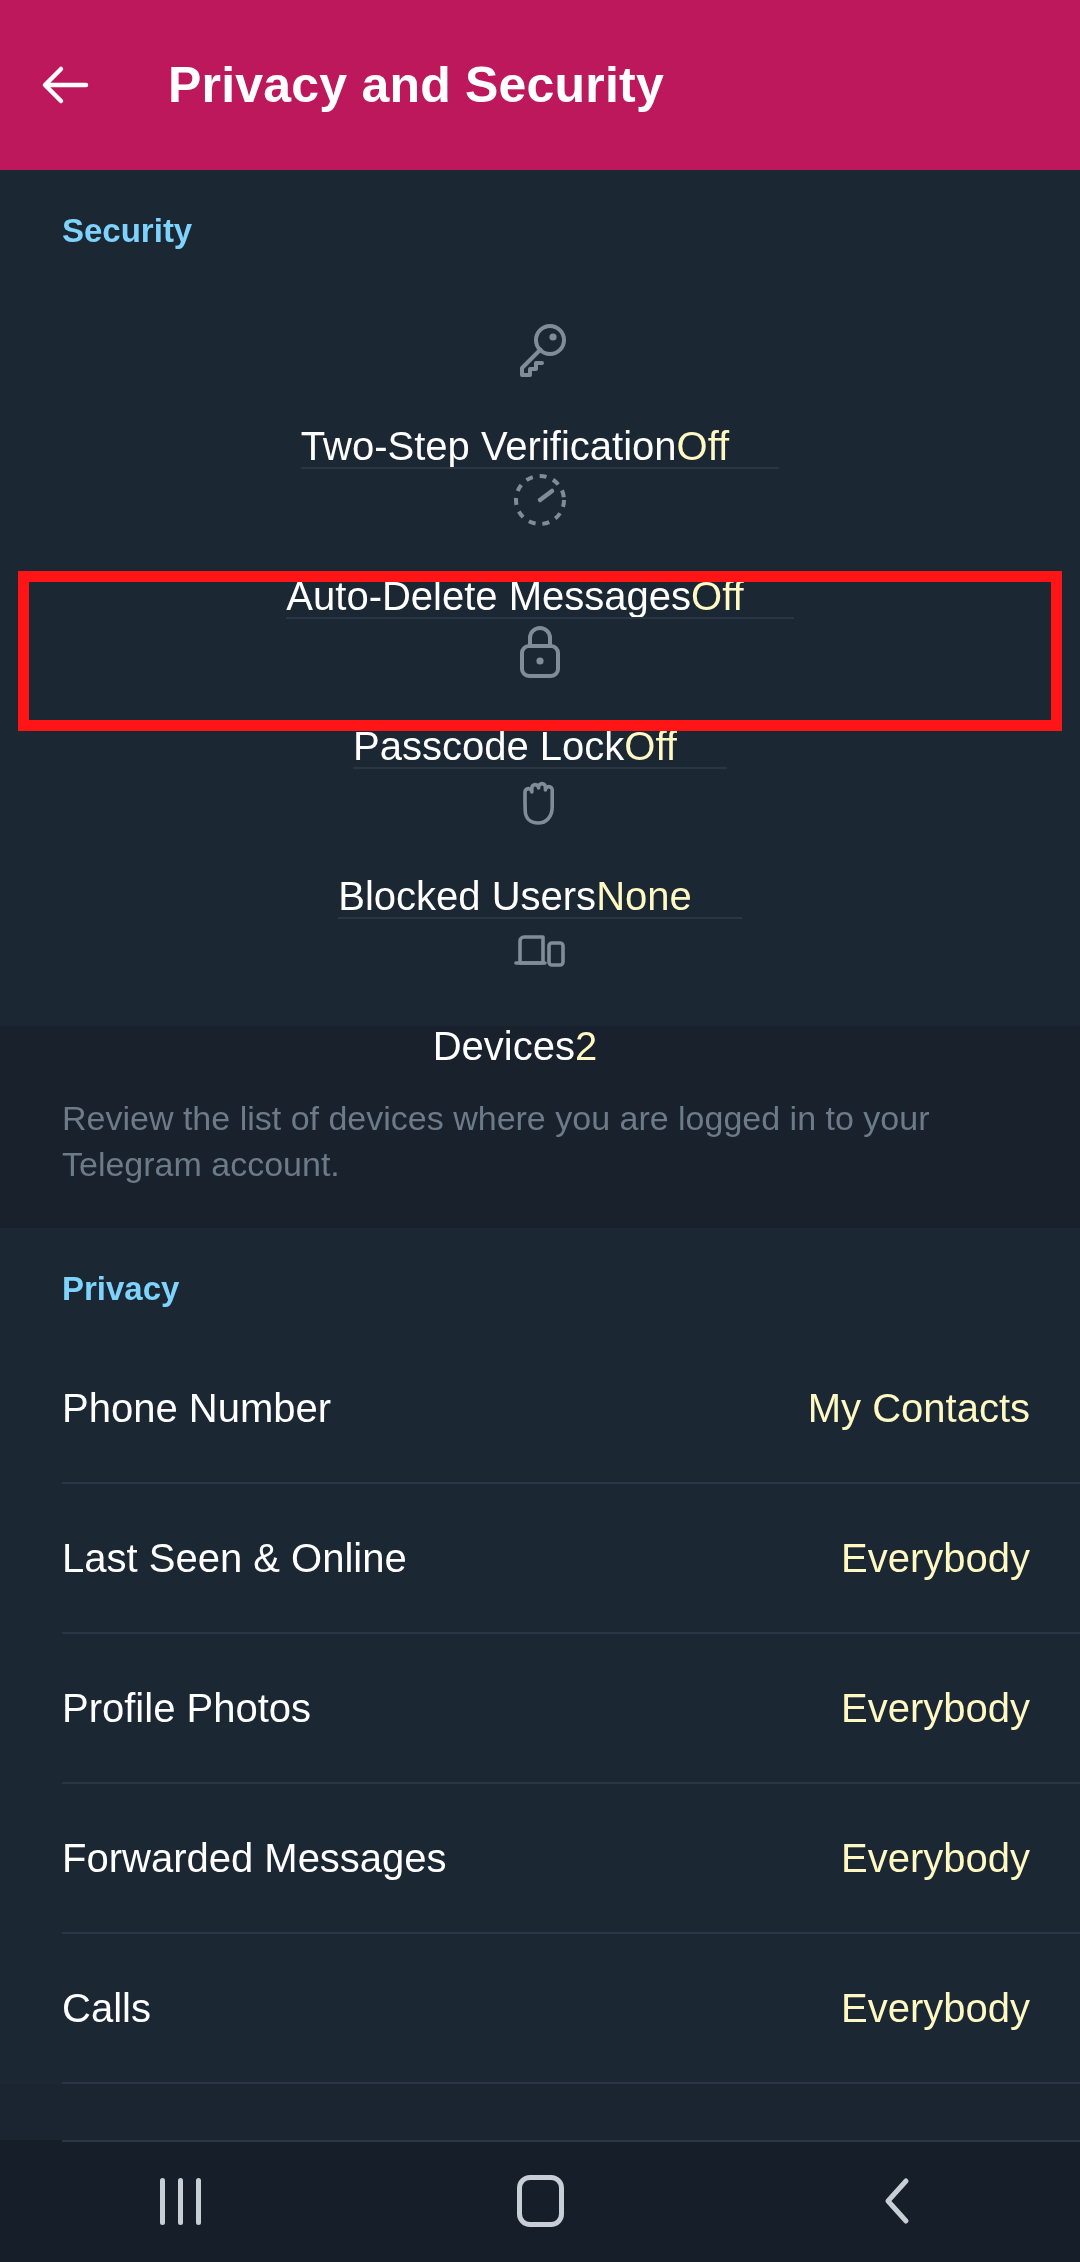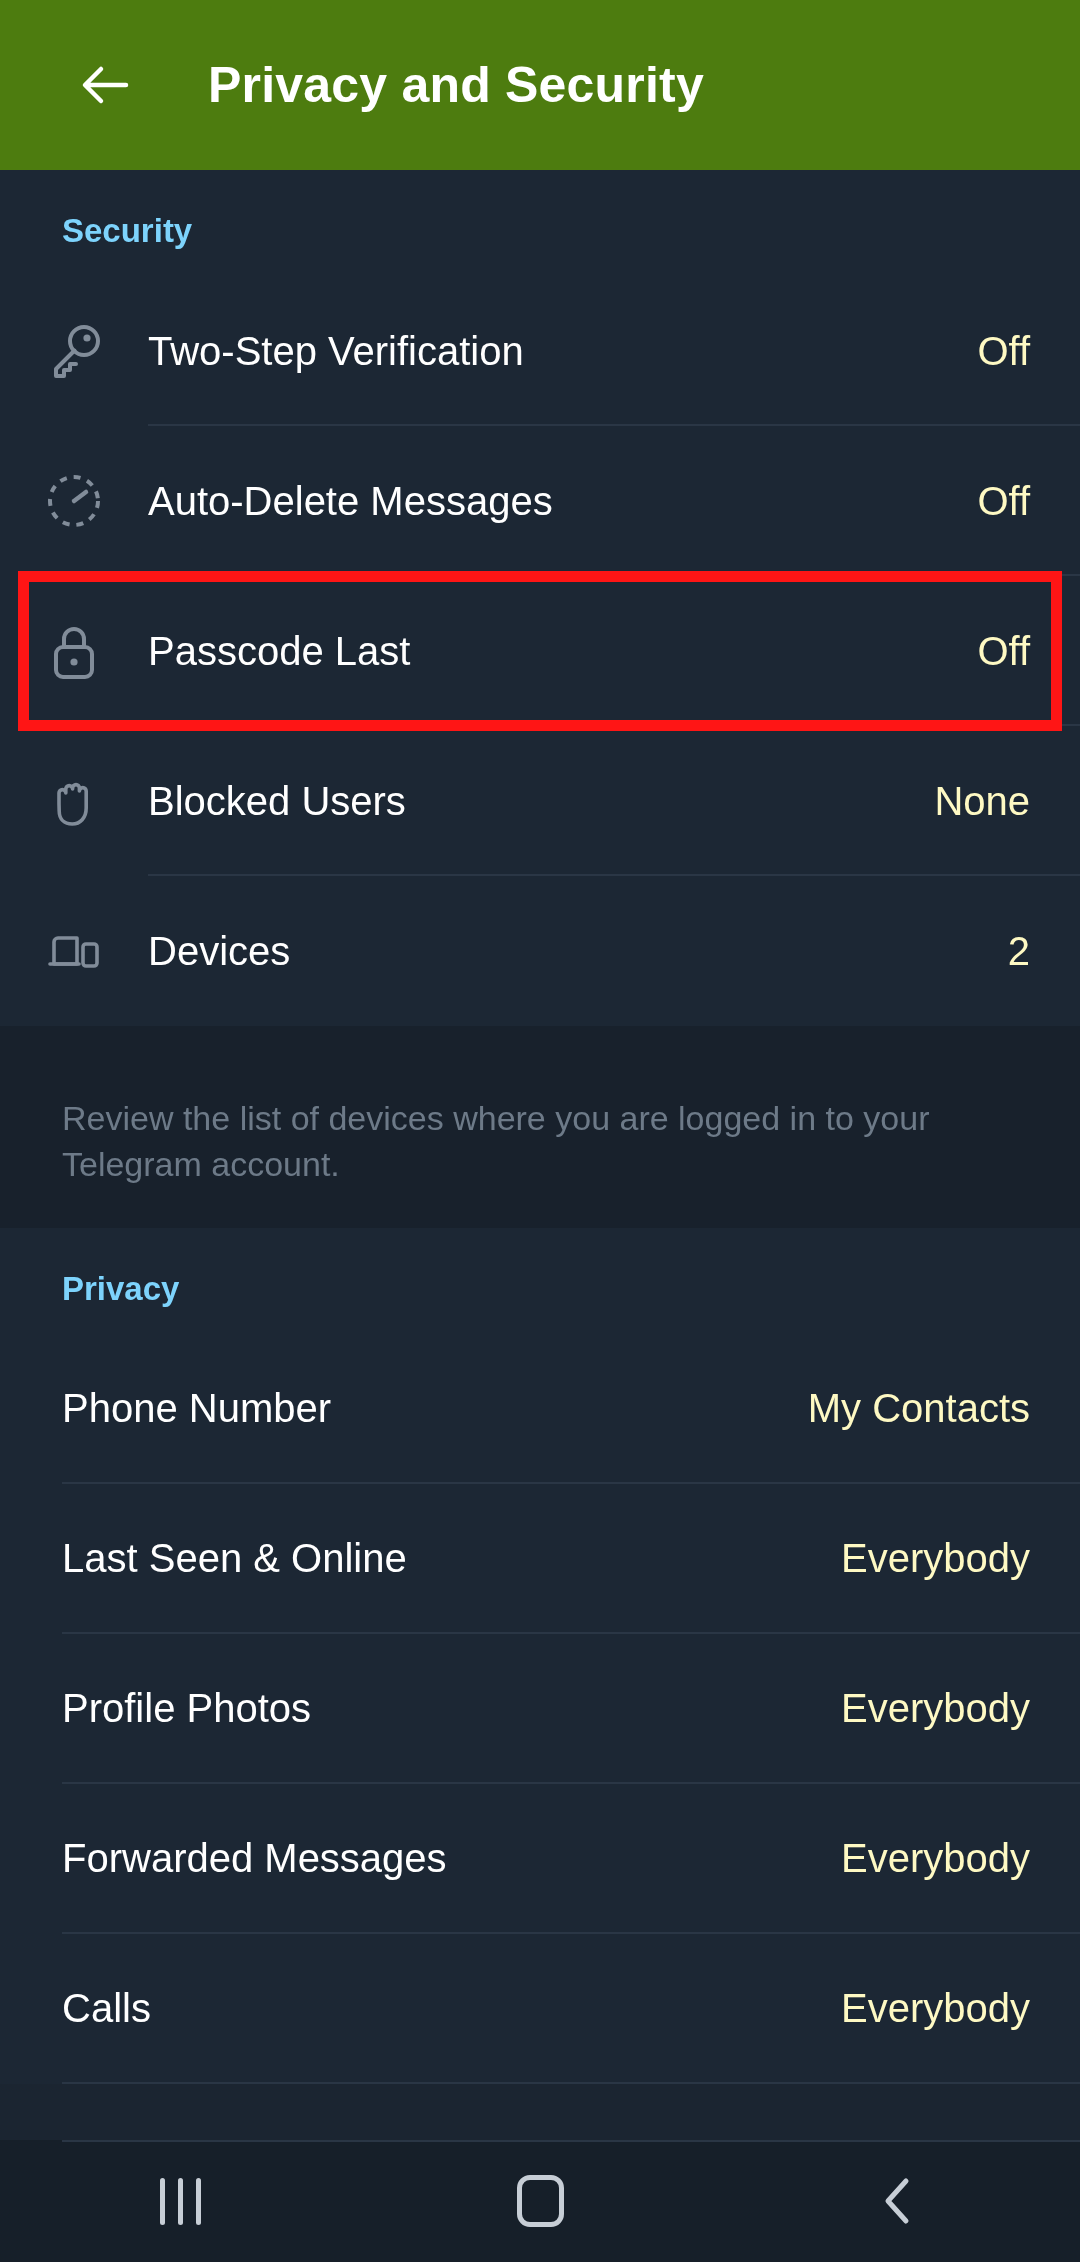--- a/index.html
+++ b/index.html
@@ -7,24 +7,24 @@
     width:1080px; height:2262px;
     background:#1b2531;
     font-family:"Liberation Sans", sans-serif;
     overflow:hidden;
   }
   #app { position:relative; width:1080px; height:2262px; background:#1b2531; }
 
   
   .header {
     height:170px;
-    background:#4d7c0f;
-    display:flex;
-    align-items:center;
-    padding-left:76px;
+    background:#be185d;
+    display:flex;
+    align-items:center;
+    padding-left:36px;
   }
   .back-arrow {
     width:58px; height:58px;
     flex:0 0 auto;
     display:flex; align-items:center; justify-content:center;
     cursor:pointer;
   }
   .back-arrow svg { display:block; }
   .header-title {
     margin-left:74px;
@@ -43,20 +43,21 @@
     padding:42px 0 26px 62px;
   }
 
   
   .row {
     display:flex;
     align-items:center;
     height:150px;
     position:relative;
     cursor:pointer;
+    flex-direction:column;
   }
   .row.with-icon { padding-left:0; }
   .row-icon {
     width:148px;
     flex:0 0 148px;
     display:flex;
     align-items:center;
     justify-content:center;
   }
   .row-body {
@@ -200,21 +201,21 @@
 
     <div class="row with-icon" id="passcode-row">
       <div class="row-icon">
         <svg width="62" height="62" viewBox="0 0 62 62">
           <rect x="13" y="27" width="36" height="30" rx="7" fill="none" stroke="#818c99" stroke-width="4"></rect>
           <path d="M21 27 V19 a10 10 0 0 1 20 0 V27" fill="none" stroke="#818c99" stroke-width="4"></path>
           <circle cx="31" cy="42" r="3.6" fill="#818c99"></circle>
         </svg>
       </div>
       <div class="row-body">
-        <span class="row-label">Passcode Last</span>
+        <span class="row-label">Passcode Lock</span>
         <span class="row-value">Off</span>
         <div class="divider"></div>
       </div>
     </div>
 
     <div class="row with-icon">
       <div class="row-icon">
         <svg width="62" height="62" viewBox="0 0 62 62">
           <path d="M16 34 V23 a3.4 3.4 0 0 1 6.8 0 V19 a3.4 3.4 0 0 1 6.8 0 V18
                    a3.4 3.4 0 0 1 6.8 0 V21 a3.4 3.4 0 0 1 6.8 0 V38

